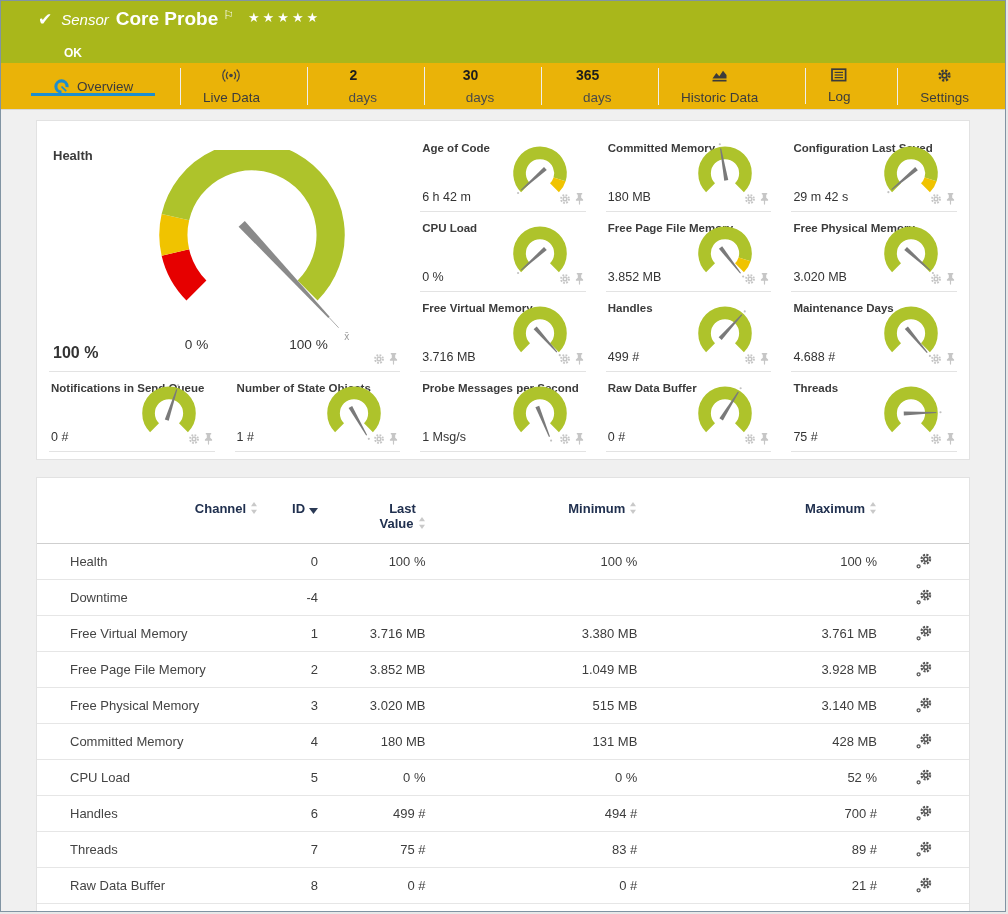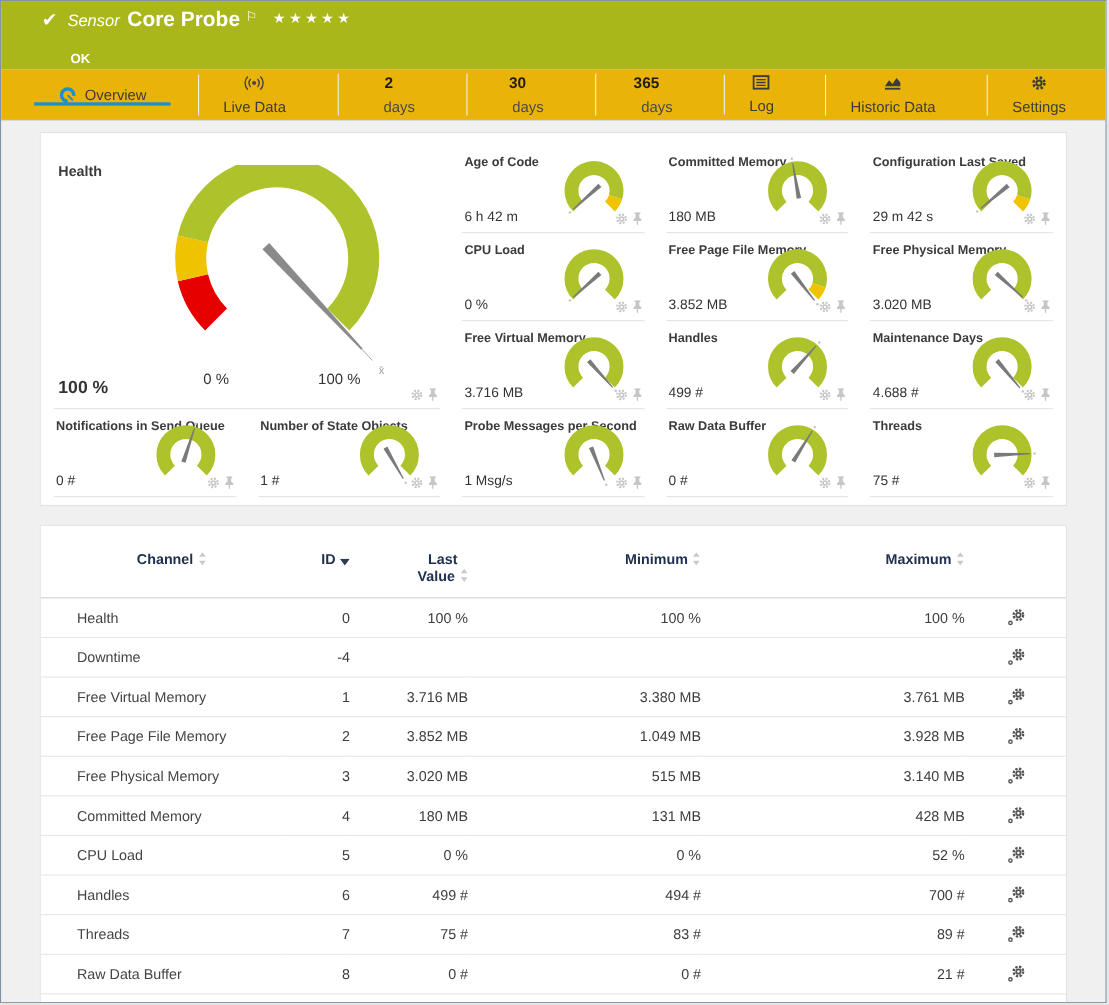--- a/index.html
+++ b/index.html
@@ -40,21 +40,21 @@
   .cell-icons { position:absolute; right:2px; bottom:6px; display:flex; gap:4px; align-items:center; }
   .hcell { grid-column:1 / span 2; grid-row:1 / span 3; }
   .hcell .gtitle { font-size:13px; top:16px; left:4px; }
   .hcell .gvalue { font-size:16px; font-weight:bold; bottom:9px; left:4px; }
   .big-wrap { position:absolute; right:22px; top:18px; width:252px; height:207px; }
   
   .tablepanel { margin-top:17px; padding-top:22px; min-height:480px; }
   table { width:100%; border-collapse:collapse; font-size:13px; color:#3d3d3d; }
   thead th { color:#20304f; font-size:13px; font-weight:bold; padding-bottom:12px; vertical-align:top; cursor:pointer; }
   thead tr { border-bottom:1px solid #cfcfcf; }
-  th.c-channel { text-align:center; padding-left:17px; width:215px; }
+  th.c-channel { text-align:right; padding-left:17px; width:215px; }
   th.c-id { text-align:right; width:58px; }
   th.c-last { text-align:right; width:104px; }
   th.c-min { text-align:right; width:205px; }
   th.c-max { text-align:right; width:232px; }
   th.c-act { width:88px; }
   tbody td { height:36px; border-bottom:1px solid #e6e6e6; }
   td.c-channel { padding-left:33px; text-align:left; color:#444; }
   td.c-id, td.c-last, td.c-min, td.c-max { text-align:right; }
   td.c-act { text-align:center; }
   .sorticon { margin-left:4px; vertical-align:-1px; }
@@ -101,34 +101,34 @@
     </div>
     <div class="tab">
       <span class="num">30</span>
       <span class="lbl-muted">days</span>
     </div>
     <div class="tab">
       <span class="num">365</span>
       <span class="lbl-muted">days</span>
     </div>
     <div class="tab">
+      <svg class="ticon" width="17" height="15" viewBox="0 0 17 15">
+        <path d="M1.5 10.5l3.8-5.6 3 3.4L12 2.8l3.5 4.1v3.6H1.5z" fill="#3b3b3b"></path>
+        <rect x="1.5" y="11.8" width="14" height="1.7" fill="#3b3b3b"></rect>
+      </svg>
+      <span>Historic Data</span>
+    </div>
+    <div class="tab">
       <svg class="ticon" width="16" height="14" viewBox="0 0 16 14">
         <rect x="1" y="1.2" width="13.6" height="11.4" fill="none" stroke="#3b3b3b" stroke-width="1.7"></rect>
         <line x1="3.6" y1="4.4" x2="12" y2="4.4" stroke="#3b3b3b" stroke-width="1.2"></line>
         <line x1="3.6" y1="7" x2="12" y2="7" stroke="#3b3b3b" stroke-width="1.2"></line>
         <line x1="3.6" y1="9.6" x2="12" y2="9.6" stroke="#3b3b3b" stroke-width="1.2"></line>
       </svg>
       <span>Log</span>
-    </div>
-    <div class="tab">
-      <svg class="ticon" width="17" height="15" viewBox="0 0 17 15">
-        <path d="M1.5 10.5l3.8-5.6 3 3.4L12 2.8l3.5 4.1v3.6H1.5z" fill="#3b3b3b"></path>
-        <rect x="1.5" y="11.8" width="14" height="1.7" fill="#3b3b3b"></rect>
-      </svg>
-      <span>Historic Data</span>
     </div>
     <div class="tab">
       <svg class="ticon" width="15" height="15" viewBox="0 0 16 16">
         <circle cx="8" cy="8" r="2.5" fill="none" stroke="#3b3b3b" stroke-width="1.8"></circle>
         <circle cx="8" cy="8" r="5.2" fill="none" stroke="#3b3b3b" stroke-width="2.7" stroke-dasharray="2.3 1.8"></circle>
       </svg>
       <span>Settings</span>
     </div>
   </div>
 

